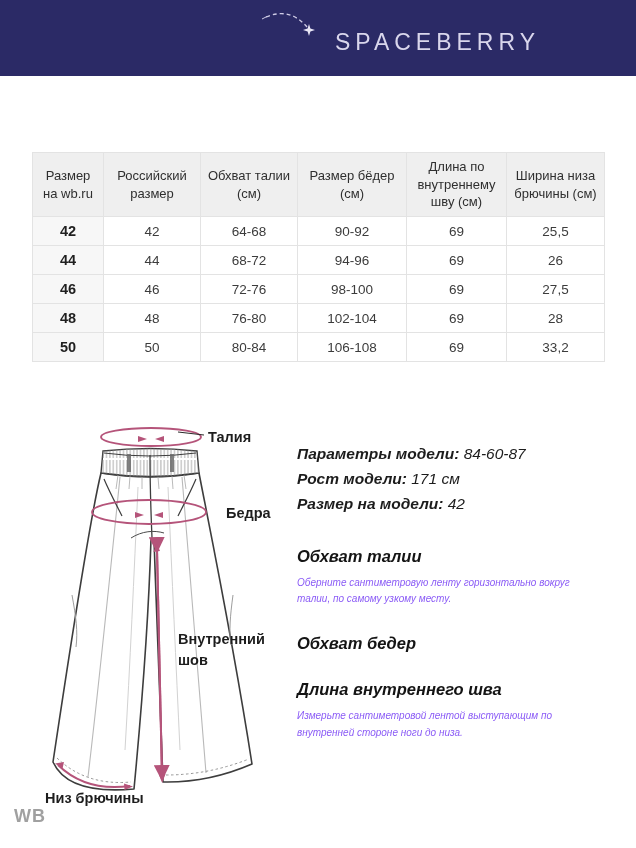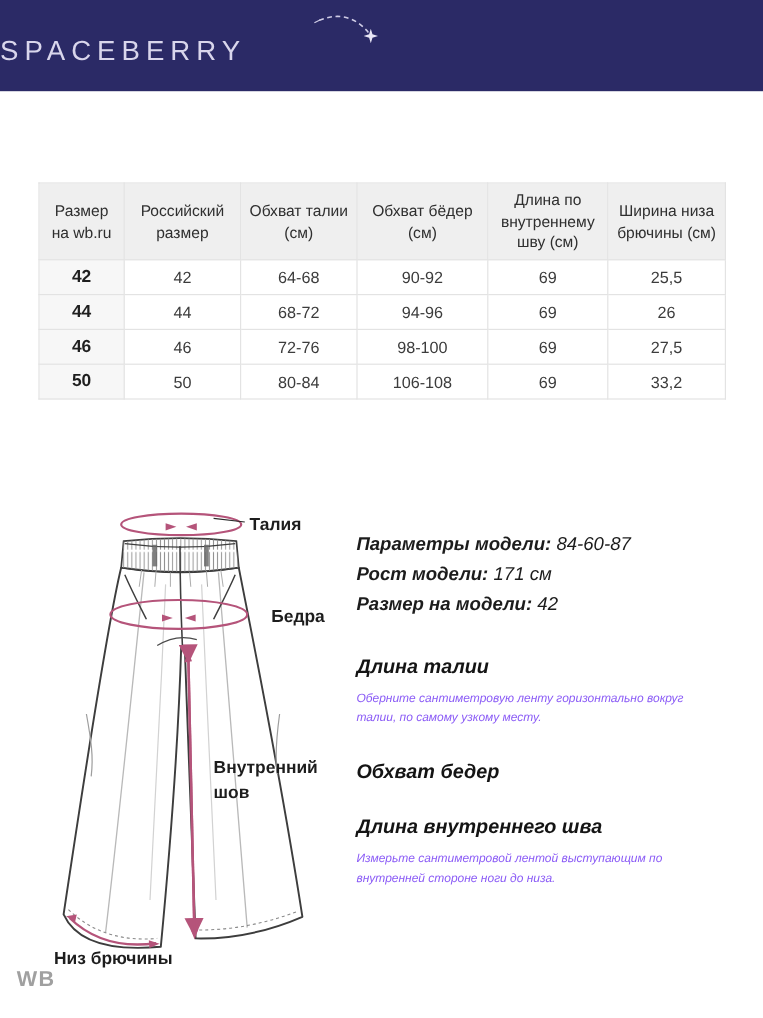--- a/index.html
+++ b/index.html
@@ -3,21 +3,21 @@
 <meta charset="utf-8">
 <style>
   html,body{margin:0;padding:0;}
   body{
     width:636px;height:848px;position:relative;overflow:hidden;
     background:#ffffff;font-family:"Liberation Sans",sans-serif;
   }
   
   .header-bar{position:absolute;top:0;left:0;width:636px;height:76px;background:#2b2a66;}
   .logo-text{
-    position:absolute;top:29px;left:0;width:540px;text-align:left;
+    position:absolute;top:29px;left:0;width:540px;text-align:right;
     color:#d9d6ec;font-size:23px;font-weight:400;letter-spacing:5px;
   }
   .comet{position:absolute;left:252px;top:5px;}
   
   .size-table{
     position:absolute;top:152px;left:32px;width:572px;
     border-collapse:collapse;table-layout:fixed;color:#3b3b3b;
   }
   .size-table th,.size-table td{border:1px solid #e3e3e3;text-align:center;vertical-align:middle;}
   .size-table thead th{
@@ -60,21 +60,21 @@
       <col style="width:97px">
     <col style="width:109px">
       <col style="width:100px">
       <col style="width:98px">
   </colgroup>
   <thead>
     <tr>
       <th>Размер на wb.ru</th>
       <th>Российский размер</th>
       <th>Обхват талии (см)</th>
-      <th>Обхват бёдер (см)</th>
+      <th>Размер бёдер (см)</th>
       <th>Длина по внутреннему шву (см)</th>
       <th>Ширина низа брючины (см)</th>
     </tr>
   </thead>
   <tbody>
     <tr>
       <td class="first">42</td>
       <td>42</td>
       <td>64-68</td>
       <td>90-92</td>
@@ -89,20 +89,28 @@
       <td>69</td>
       <td>26</td>
     </tr>
     <tr>
       <td class="first">46</td>
       <td>46</td>
       <td>72-76</td>
       <td>98-100</td>
       <td>69</td>
       <td>27,5</td>
+    </tr>
+    <tr>
+      <td class="first">48</td>
+      <td>48</td>
+      <td>76-80</td>
+      <td>102-104</td>
+      <td>69</td>
+      <td>28</td>
     </tr>
     <tr>
       <td class="first">50</td>
       <td>50</td>
       <td>80-84</td>
       <td>106-108</td>
       <td>69</td>
       <td>33,2</td>
     </tr>
   </tbody>
@@ -190,21 +198,21 @@
   <div class="mi-line">
     <span class="lbl">Рост модели:</span>
     <span>171 см</span>
   </div>
   <div class="mi-line">
     <span class="lbl">Размер на модели:</span>
     <span>42</span>
   </div>
 
   <div class="sec first-sec">
-    <h3 class="sec-title">Длина талии</h3>
+    <h3 class="sec-title">Обхват талии</h3>
     <p class="sec-body">Оберните сантиметровую ленту горизонтально вокруг талии, по самому узкому месту.</p>
   </div>
   <div class="sec">
     <h3 class="sec-title">Обхват бедер</h3>
   </div>
   <div class="sec">
     <h3 class="sec-title">Длина внутреннего шва</h3>
     <p class="sec-body">Измерьте сантиметровой лентой выступающим по внутренней стороне ноги до низа.</p>
   </div>
 </div>

